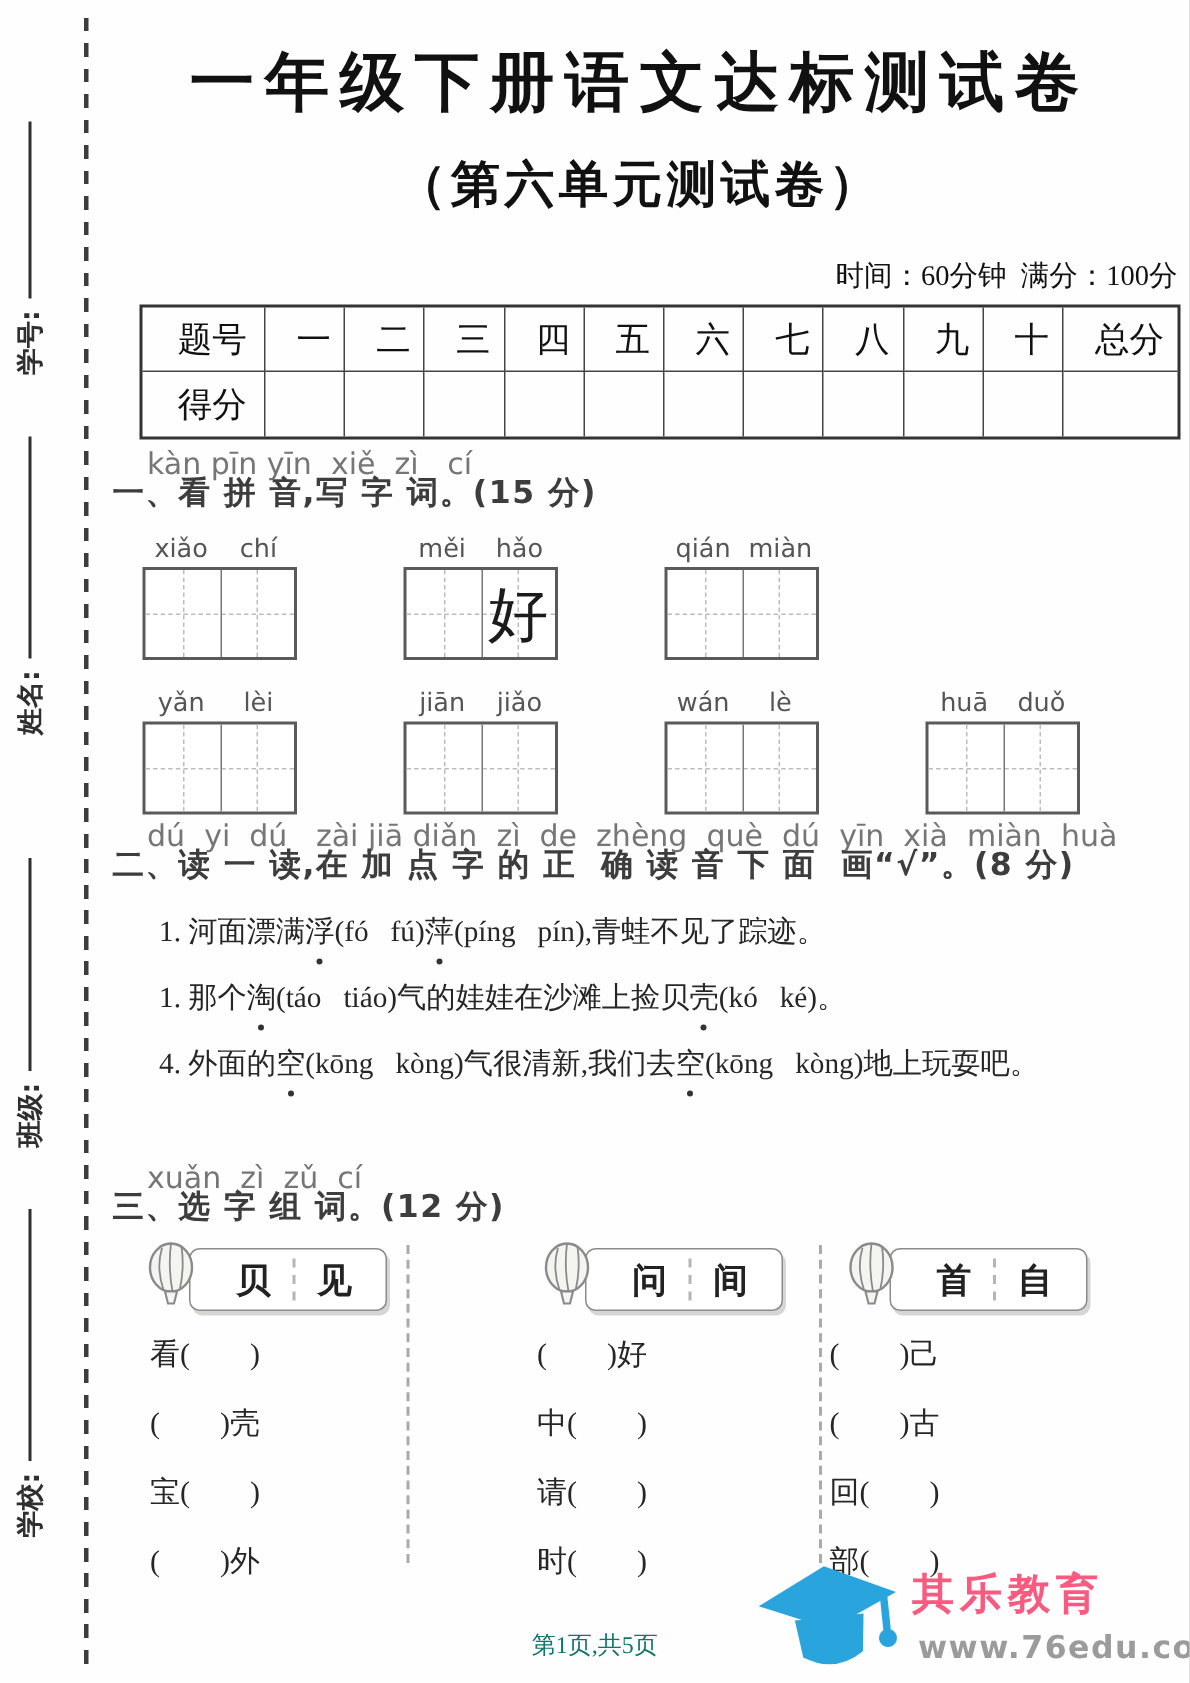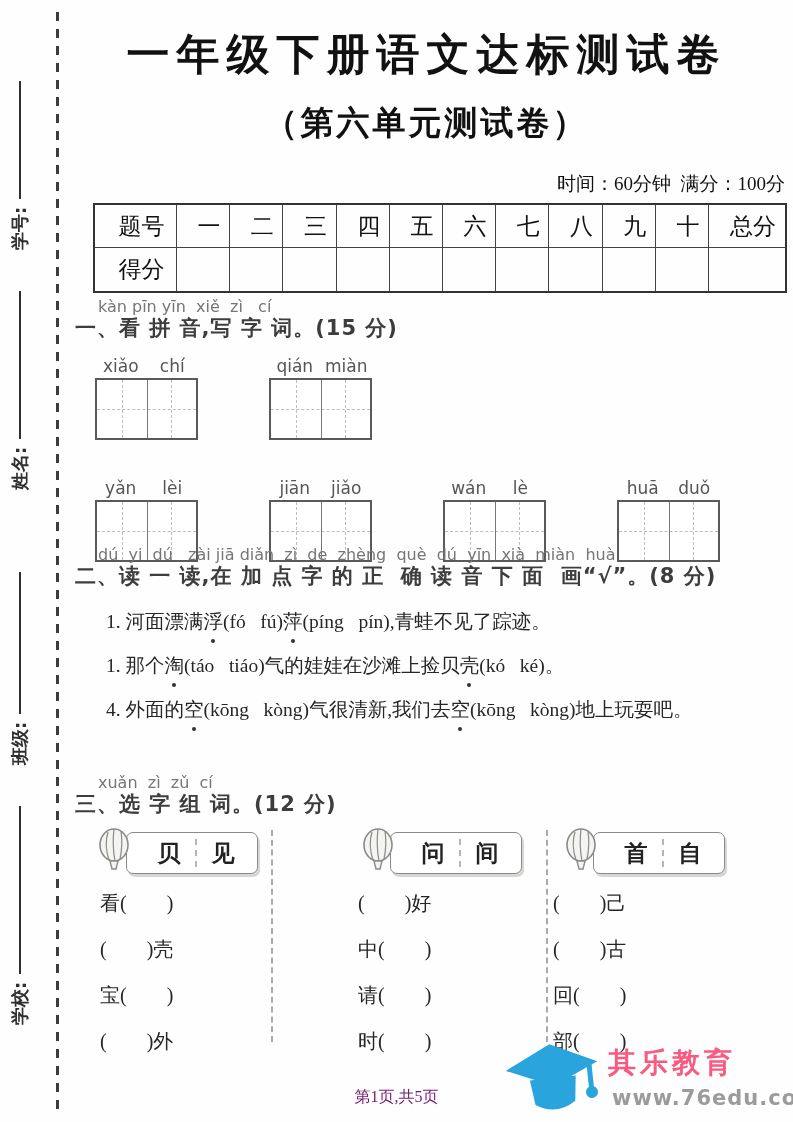--- a/index.html
+++ b/index.html
@@ -26,21 +26,21 @@
   
   .score { position:absolute; left:93px; top:203px; width:694px; border:2px solid #333;
     display:grid; grid-template-columns:82px repeat(10,1fr) 76px; }
   .score .cell { height:43px; border-right:1px solid #444; border-bottom:1px solid #444;
     display:flex; align-items:center; justify-content:center; font-size:23px; color:#111;padding-left:12px; }
   .score .cell:nth-child(12n) { border-right:none; }
   .score .cell.last-row { border-bottom:none; }
 
   
   .sec-pinyin { position:absolute; left:98px; font-family:"DejaVu Sans", sans-serif;
-    font-size:16px; color:#767676; }
+    font-size:20px; color:#767676; }
   .sec-title { position:absolute; left:75px; font-family:"DejaVu Sans", sans-serif;
     font-size:21px; font-weight:bold; color:#3d3d3d; letter-spacing:1px; }
 
   
   .wrow { position:absolute; left:95px; display:flex; gap:71px; }
   .wunit { width:103px; }
   .wpy { display:flex; height:22px; font-family:"DejaVu Sans", sans-serif;
     font-size:17px; color:#555; }
   .wpy span { flex:1; text-align:center; }
   .wbox { position:relative; width:103px; height:62px; border:2px solid #5a5a5a; background:#fff; }
@@ -65,21 +65,21 @@
   .tag .tagbox { position:relative; z-index:1; display:flex; align-items:center; height:42px;
     border:1.5px solid #8a8a8a; border-radius:7px; background:#fff; box-shadow:2px 3px 0 #d6d6d2;
     padding:0 8px 0 16px; }
   .tag .tchar { width:52px; text-align:center; font-size:23px; font-weight:600; color:#222; }
   .tag .tdiv { height:28px; width:0; border-left:2px dashed #b5b5b5; }
   .anscol { position:absolute; top:880px; }
   .ansrow { font-size:20px; color:#262626; line-height:46px; white-space:pre; }
 
   
   .footer { position:absolute; top:1087px; left:0; width:100%; text-align:center;
-    font-size:16px; color:#701a75; }
+    font-size:16px; color:#0f766e; }
   .logo { position:absolute; left:500px; top:1038px; width:293px; height:84px; }
   .logo .cap { position:absolute; left:2px; top:2px; }
   .logo .brand { position:absolute; left:108px; top:6px; font-family:"DejaVu Sans", sans-serif;
     font-size:28px; font-weight:bold; letter-spacing:4px; }
   .logo .url { position:absolute; left:112px; top:48px; font-family:"DejaVu Sans", sans-serif;
     font-size:21px; font-weight:bold; color:#9b9b9b; letter-spacing:1px; }
 </style>
 </head>
 <body>
 
@@ -147,34 +147,47 @@
       <div class="wbox">
           <div class="vd1"></div>
           <div class="vd2"></div>
           <div class="hd"></div>
           <div class="vsolid"></div>
           <div class="fillchar"></div>
         </div>
     </div>
     <div class="wunit">
       <div class="wpy">
+          <span>měi</span>
+          <span>hǎo</span>
+        </div>
+      <div class="wbox">
+          <div class="vd1"></div>
+          <div class="vd2"></div>
+          <div class="hd"></div>
+          <div class="vsolid"></div>
+          <div class="fillchar">好</div>
+        </div>
+    </div>
+    <div class="wunit">
+      <div class="wpy">
           <span>qián</span>
           <span>miàn</span>
         </div>
       <div class="wbox">
           <div class="vd1"></div>
           <div class="vd2"></div>
           <div class="hd"></div>
           <div class="vsolid"></div>
           <div class="fillchar"></div>
         </div>
     </div>
   </div>
 
-  <div class="wrow" style="top:478px;">
+  <div class="wrow" style="top:459px;">
     <div class="wunit">
       <div class="wpy">
           <span>yǎn</span>
           <span>lèi</span>
         </div>
       <div class="wbox">
           <div class="vd1"></div>
           <div class="vd2"></div>
           <div class="hd"></div>
           <div class="vsolid"></div>

